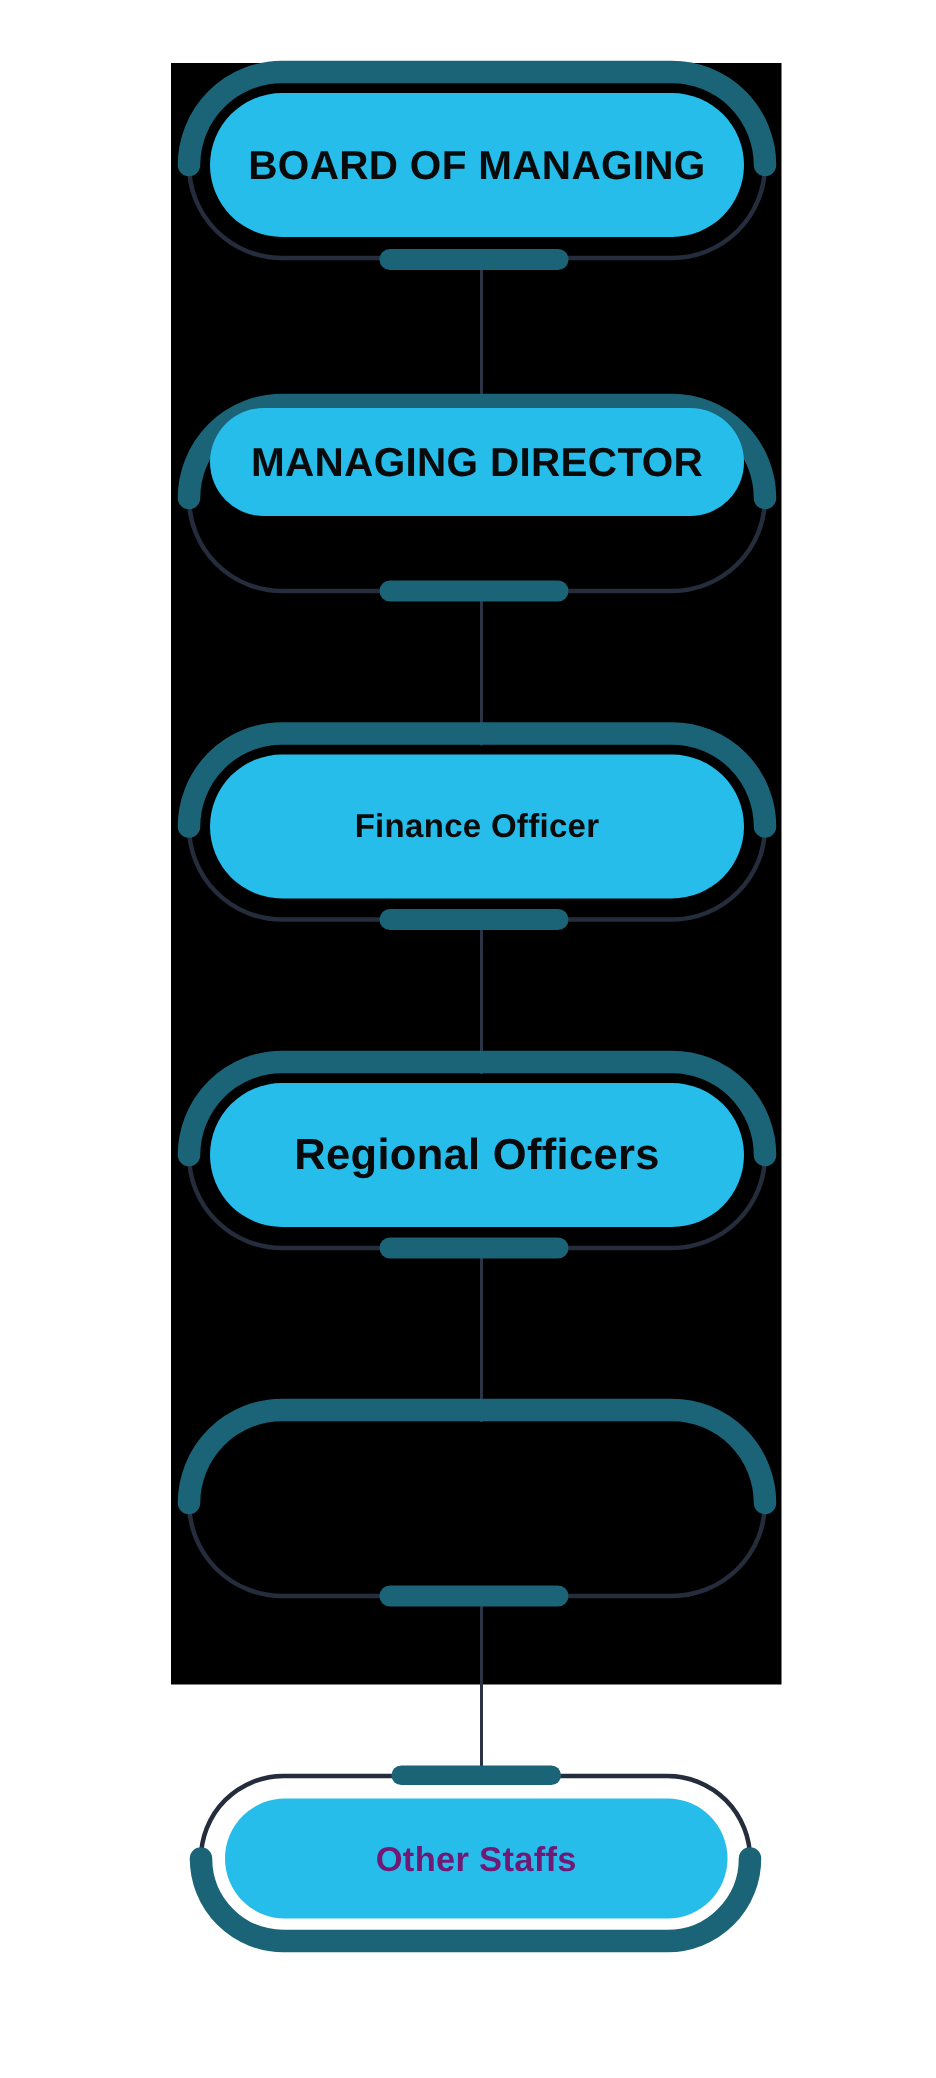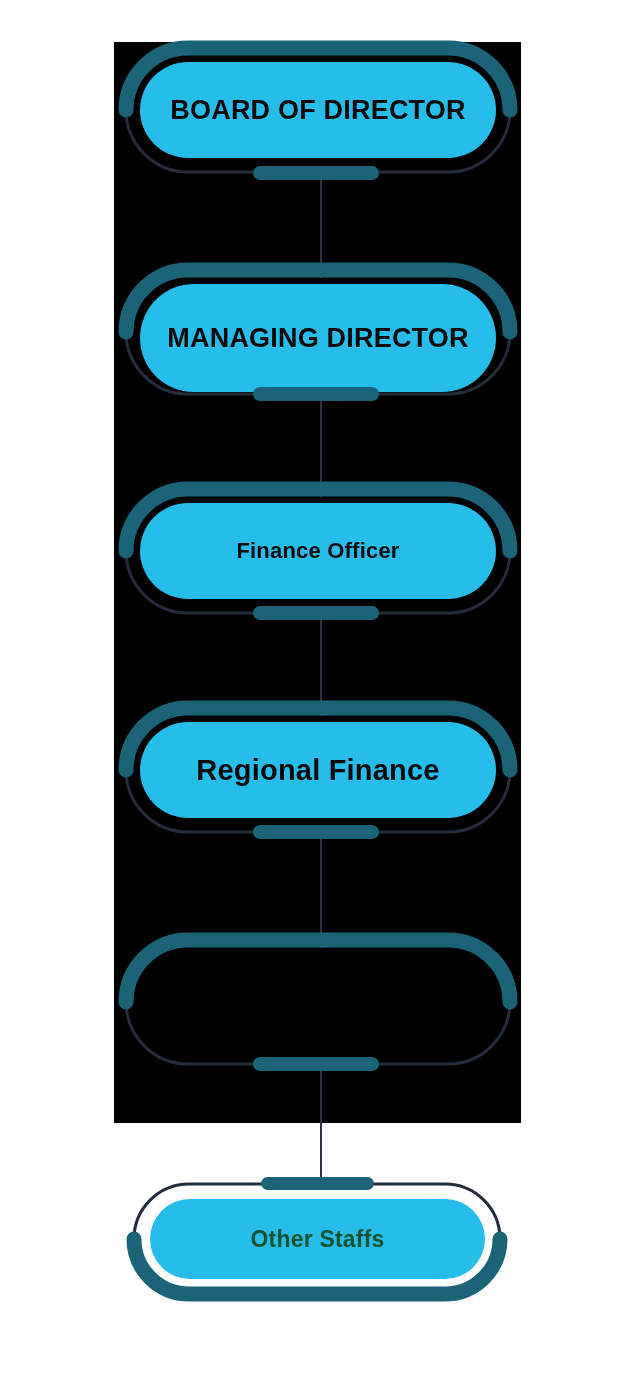--- a/index.html
+++ b/index.html
@@ -84,64 +84,64 @@
     <div class="link-line" style="left: 320px; top: 393px; width: 2px; height: 104px; background: rgb(43, 51, 69);"></div>
     <div class="link-line" style="left: 320px; top: 612px; width: 2px; height: 104px; background: rgb(43, 51, 69);"></div>
     <div class="link-line" style="left: 320px; top: 831px; width: 2px; height: 117px; background: rgb(43, 51, 69);"></div>
     <div class="link-line" style="left: 320px; top: 1063px; width: 2px; height: 120px; background: rgb(43, 51, 69);"></div>
     <div class="node" style="left: 0px; top: 0px; width: 624px; height: 1385px;">
       <svg class="ring-svg" width="624" height="1385">
         <path d="M 188 48 L 448 48 A 62 62 0 0 1 448 172 L 188 172 A 62 62 0 0 1 188 48 Z" fill="none" stroke="#252d3d" stroke-width="3"></path>
         <path d="M 126 110 A 62 62 0 0 1 188 48 L 448 48 A 62 62 0 0 1 510 110" fill="none" stroke="#1b6478" stroke-width="15" stroke-linecap="round"></path>
       </svg>
       <div class="pill" style="left: 140px; top: 62px; width: 356px; height: 96px; background: rgb(38, 189, 235);">
-        <span class="pill-label" style="font-size: 27px; color: rgb(10, 10, 10);">BOARD OF DIRECTOR</span>
+        <span class="pill-label" style="font-size: 27px; color: rgb(10, 10, 10);">BOARD OF MANAGING</span>
       </div>
       <div class="tab" style="left: 253px; top: 166px; width: 126px; height: 14px; background: rgb(27, 100, 120);"></div>
     </div>
     <div class="node" style="left: 0px; top: 0px; width: 624px; height: 1385px;">
       <svg class="ring-svg" width="624" height="1385">
         <path d="M 188 270 L 448 270 A 62 62 0 0 1 448 394 L 188 394 A 62 62 0 0 1 188 270 Z" fill="none" stroke="#252d3d" stroke-width="3"></path>
         <path d="M 126 332 A 62 62 0 0 1 188 270 L 448 270 A 62 62 0 0 1 510 332" fill="none" stroke="#1b6478" stroke-width="15" stroke-linecap="round"></path>
       </svg>
-      <div class="pill" style="left: 140px; top: 284px; width: 356px; height: 108px; background: rgb(38, 189, 235);">
+      <div class="pill" style="left: 140px; top: 272px; width: 356px; height: 72px; background: rgb(38, 189, 235);">
         <span class="pill-label" style="font-size: 27px; color: rgb(10, 10, 10);">MANAGING DIRECTOR</span>
       </div>
       <div class="tab" style="left: 253px; top: 387px; width: 126px; height: 14px; background: rgb(27, 100, 120);"></div>
     </div>
     <div class="node" style="left: 0px; top: 0px; width: 624px; height: 1385px;">
       <svg class="ring-svg" width="624" height="1385">
         <path d="M 188 489 L 448 489 A 62 62 0 0 1 448 613 L 188 613 A 62 62 0 0 1 188 489 Z" fill="none" stroke="#252d3d" stroke-width="3"></path>
         <path d="M 126 551 A 62 62 0 0 1 188 489 L 448 489 A 62 62 0 0 1 510 551" fill="none" stroke="#1b6478" stroke-width="15" stroke-linecap="round"></path>
       </svg>
       <div class="pill" style="left: 140px; top: 503px; width: 356px; height: 96px; background: rgb(38, 189, 235);">
         <span class="pill-label" style="font-size: 22px; color: rgb(10, 10, 10);">Finance Officer</span>
       </div>
       <div class="tab" style="left: 253px; top: 606px; width: 126px; height: 14px; background: rgb(27, 100, 120);"></div>
     </div>
     <div class="node" style="left: 0px; top: 0px; width: 624px; height: 1385px;">
       <svg class="ring-svg" width="624" height="1385">
         <path d="M 188 708 L 448 708 A 62 62 0 0 1 448 832 L 188 832 A 62 62 0 0 1 188 708 Z" fill="none" stroke="#252d3d" stroke-width="3"></path>
         <path d="M 126 770 A 62 62 0 0 1 188 708 L 448 708 A 62 62 0 0 1 510 770" fill="none" stroke="#1b6478" stroke-width="15" stroke-linecap="round"></path>
       </svg>
       <div class="pill" style="left: 140px; top: 722px; width: 356px; height: 96px; background: rgb(38, 189, 235);">
-        <span class="pill-label" style="font-size: 29px; color: rgb(10, 10, 10);">Regional Finance</span>
+        <span class="pill-label" style="font-size: 29px; color: rgb(10, 10, 10);">Regional Officers</span>
       </div>
       <div class="tab" style="left: 253px; top: 825px; width: 126px; height: 14px; background: rgb(27, 100, 120);"></div>
     </div>
     <div class="node" style="left: 0px; top: 0px; width: 624px; height: 1385px;">
       <svg class="ring-svg" width="624" height="1385">
         <path d="M 188 940 L 448 940 A 62 62 0 0 1 448 1064 L 188 1064 A 62 62 0 0 1 188 940 Z" fill="none" stroke="#252d3d" stroke-width="3"></path>
         <path d="M 126 1002 A 62 62 0 0 1 188 940 L 448 940 A 62 62 0 0 1 510 1002" fill="none" stroke="#1b6478" stroke-width="15" stroke-linecap="round"></path>
       </svg>
       <div class="tab" style="left: 253px; top: 1057px; width: 126px; height: 14px; background: rgb(27, 100, 120);"></div>
     </div>
     <div class="node" style="left: 0px; top: 0px; width: 624px; height: 1385px;">
       <svg class="ring-svg" width="624" height="1385">
         <path d="M 189 1184 L 445 1184 A 55 55 0 0 1 445 1294 L 189 1294 A 55 55 0 0 1 189 1184 Z" fill="none" stroke="#252d3d" stroke-width="3"></path>
         <path d="M 134 1239 A 55 55 0 0 0 189 1294 L 445 1294 A 55 55 0 0 0 500 1239" fill="none" stroke="#1b6478" stroke-width="15" stroke-linecap="round"></path>
       </svg>
       <div class="pill" style="left: 150px; top: 1199px; width: 335px; height: 80px; background: rgb(38, 189, 235);">
-        <span class="pill-label" style="font-size: 23px; color: #14532d;">Other Staffs</span>
+        <span class="pill-label" style="font-size: 23px; color: #701a75;">Other Staffs</span>
       </div>
       <div class="tab" style="left: 261px; top: 1177px; width: 113px; height: 13px; background: rgb(27, 100, 120);"></div>
     </div>
   </div>
 
 </body></html>

